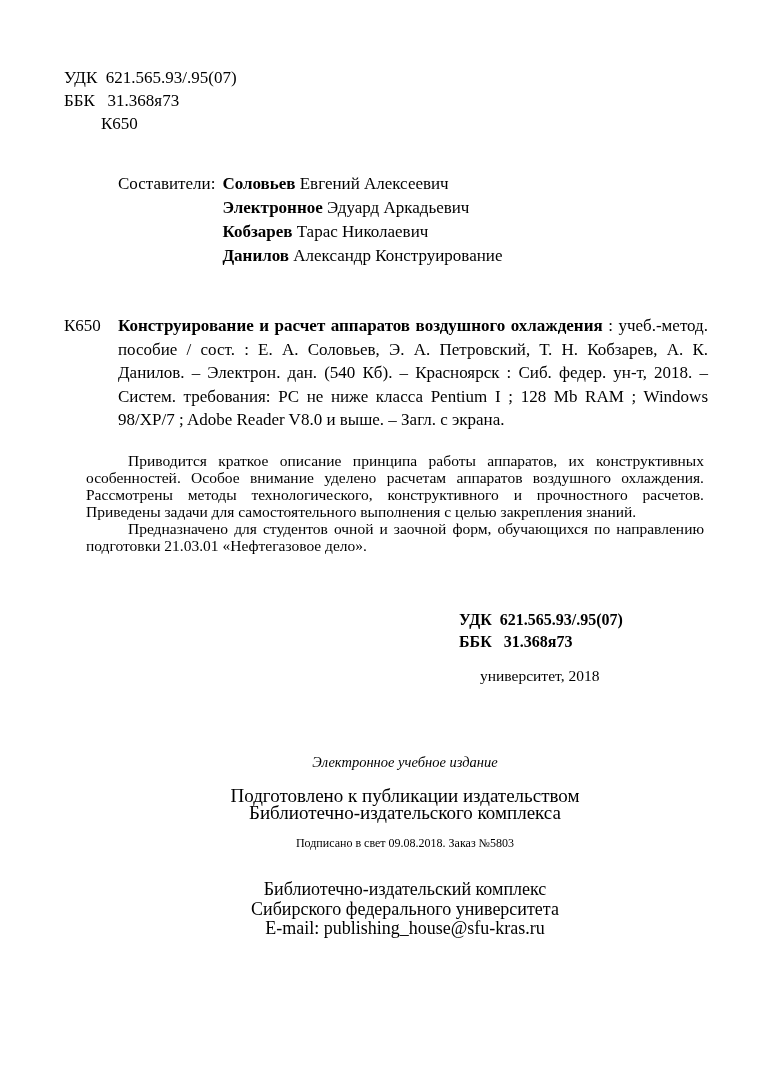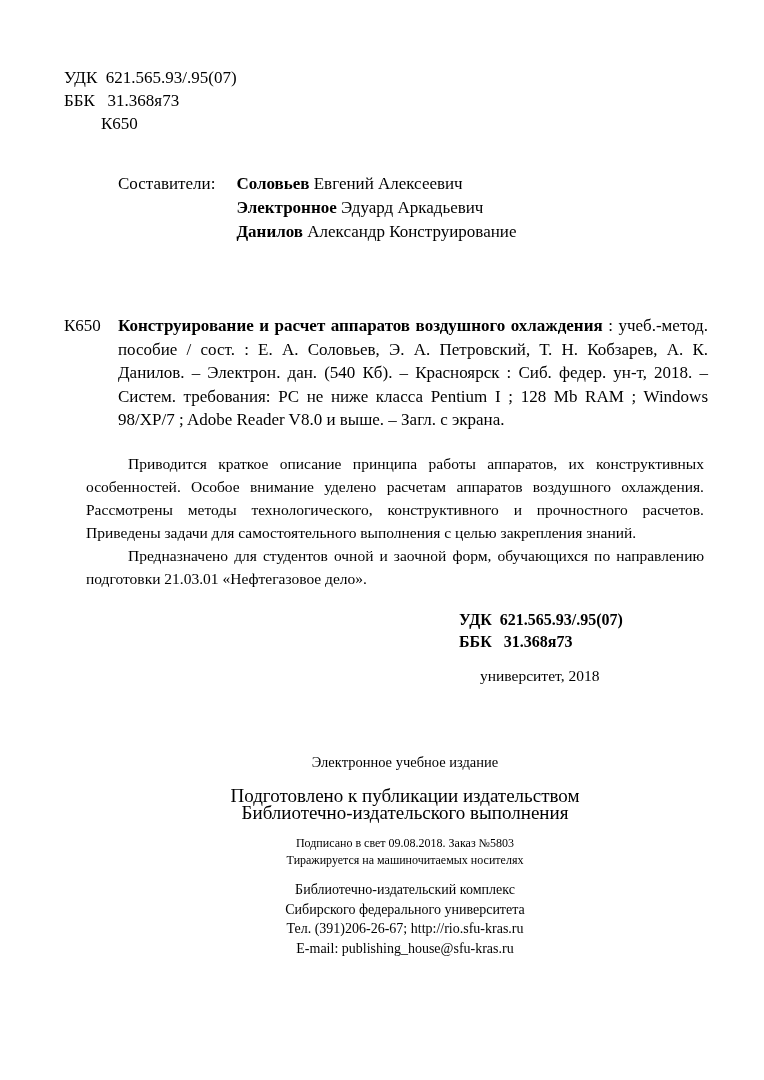--- a/index.html
+++ b/index.html
@@ -12,52 +12,52 @@
   }
   .page {
     position: relative;
     width: 764px; height: 1080px;
     background: #ffffff;
     overflow: hidden;
   }
   .abs { position: absolute; }
   .pre { white-space: pre; }
   .b { font-weight: bold; margin-top: 40px; }
-  .i { }
+  .i { font-style: italic; }
 
   .top-codes {
     left: 64px; top: 66px;
     font-size: 17px; line-height: 23px;
   }
   .top-codes .code-indent { padding-left: 37px; }
 
   .compilers {
     left: 118px; top: 172px;
     font-size: 17px; line-height: 24px;
     display: flex;
   }
-  .compilers .label { margin-right: 21px; }
+  .compilers .label { margin-right: 7px; }
 
   .entry {
     left: 64px; top: 314px;
     width: 644px;
     font-size: 17px; line-height: 23.5px;
   }
   .entry .entry-code {
     position: absolute; left: 0; top: 0;
   }
   .entry .entry-text {
     padding-left: 54px;
     text-align: justify;
   }
 
   .abstract {
     left: 86px; top: 452px;
     width: 618px;
-    font-size: 15.5px; line-height: 23px;
+    font-size: 15.5px; line-height: 17px;
     text-align: justify;
   }
   .abstract p { text-indent: 42px; }
 
   .bottom-codes {
     left: 459px; top: 609px;
     font-size: 16px; line-height: 22px;
     font-weight: bold;
   }
 
@@ -67,38 +67,39 @@
   }
   .copyright .line2 { padding-left: 21px; }
 
   .centered {
     left: 45px; width: 720px;
     text-align: center;
   }
   .edition   { top: 754px; font-size: 14.5px; }
   .prepared  { top: 787px; font-size: 19px; line-height: 17px; }
   .release   { top: 835px; font-size: 12px; line-height: 17px; }
-  .publisher { top: 880px; font-size: 14px; line-height: 19.5px; }
+  .publisher { top: 880px; font-size: 18px; line-height: 19.5px; }
 </style>
 </head>
 <body>
 
 <div class="page">
 
   <div class="abs top-codes">
     <div class="pre">УДК  621.565.93/.95(07)</div>
     <div class="pre">ББК   31.368я73</div>
     <div class="code-indent">К650</div>
   </div>
 
   <div class="abs compilers">
     <span class="label">Составители:</span>
     <div>
       <div><span class="b">Соловьев</span> <span>Евгений Алексеевич</span></div>
       <div><span class="b">Электронное</span> <span>Эдуард Аркадьевич</span></div>
+      <div><span class="b">Кобзарев</span> <span>Тарас Николаевич</span></div>
       <div><span class="b">Данилов</span> <span>Александр Конструирование</span></div>
     </div>
   </div>
 
   <div class="abs entry">
     <span class="entry-code">К650</span>
     <p class="entry-text"><span class="b">Конструирование и расчет аппаратов воздушного охлаждения</span><span> : учеб.-метод. пособие / сост. : Е. А. Соловьев, Э. А. Петровский, Т. Н. Кобзарев, А. К. Данилов. – Электрон. дан. (540 Кб). – Красноярск : Сиб. федер. ун-т, 2018. – Систем. требования: PC не ниже класса Pentium I ; 128 Mb RAM ; Windows 98/XP/7 ; Adobe Reader V8.0 и выше. – Загл. с экрана.</span></p>
   </div>
 
   <div class="abs abstract">
@@ -112,28 +113,26 @@
   </div>
 
   <div class="abs copyright">
     <div class="line2">университет, 2018</div>
   </div>
 
   <div class="abs centered edition i">Электронное учебное издание</div>
 
   <div class="abs centered prepared">
     <div>Подготовлено к публикации издательством</div>
-    <div>Библиотечно-издательского выполнения</div>
+    <div>Библиотечно-издательского комплекса</div>
   </div>
 
   <div class="abs centered release">
     <div>Подписано в свет 09.08.2018. Заказ №5803</div>
-    <div>Тиражируется на машиночитаемых носителях</div>
   </div>
 
   <div class="abs centered publisher">
     <div>Библиотечно-издательский комплекс</div>
     <div>Сибирского федерального университета</div>
-    <div>Тел. (391)206-26-67; http://rio.sfu-kras.ru</div>
     <div>E-mail: publishing_house@sfu-kras.ru</div>
   </div>
 
 </div>
 
 </body></html>

